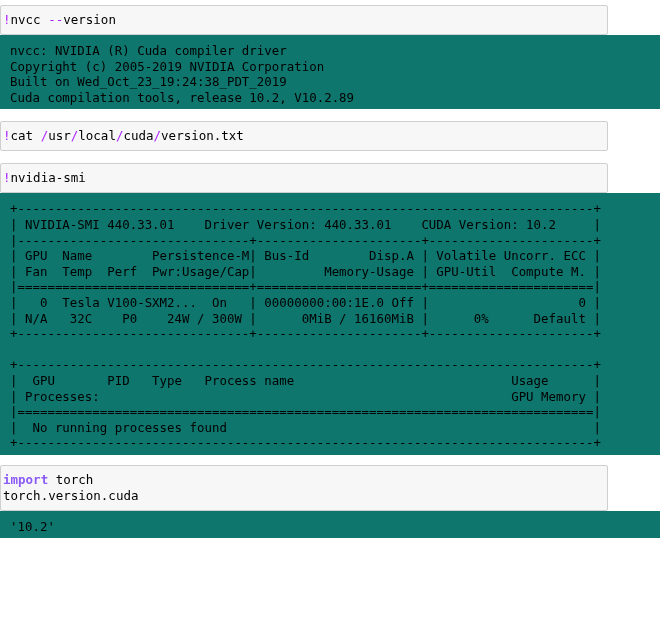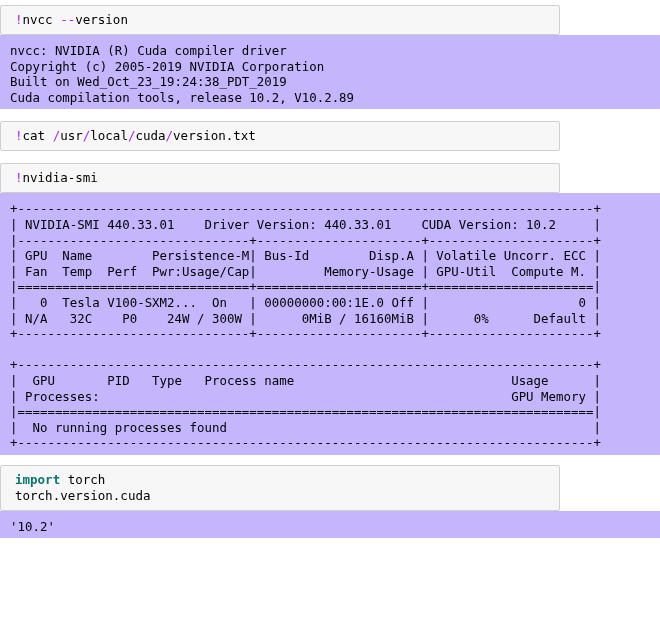--- a/index.html
+++ b/index.html
@@ -20,37 +20,37 @@
     padding-top: 5px;
     box-sizing: border-box;
   }
 
   
   .input-cell {
     background: #f7f7f7;
     border: 1px solid #cfcfcf;
     border-radius: 2px;
     box-sizing: border-box;
-    width: 560px;
-    padding: 6px 0 6px 14px;
+    width: 608px;
+    padding: 6px 0 6px 2px;
     margin: 0;
   }
   .code-line {
     font-family: "DejaVu Sans Mono", "Liberation Mono", monospace;
     font-size: 12.5px;
     line-height: 16px;
     white-space: pre;
     color: #000000;
   }
   .op { color: #aa22ff; }
-  .kw { color: #0f766e; font-weight: bold; }
+  .kw { color: #8b5cf6; font-weight: bold; }
 
   
   .output-block {
-    background: #c4b5fd;
+    background: #0f766e;
     padding: 8px 18px 4px 10px;
     box-sizing: border-box;
     width: 660px;
   }
   .out-line {
     font-family: "DejaVu Sans Mono", "Liberation Mono", monospace;
     font-size: 12.4px;
     line-height: 15.6px;
     letter-spacing: 0.02px;
     white-space: pre;

